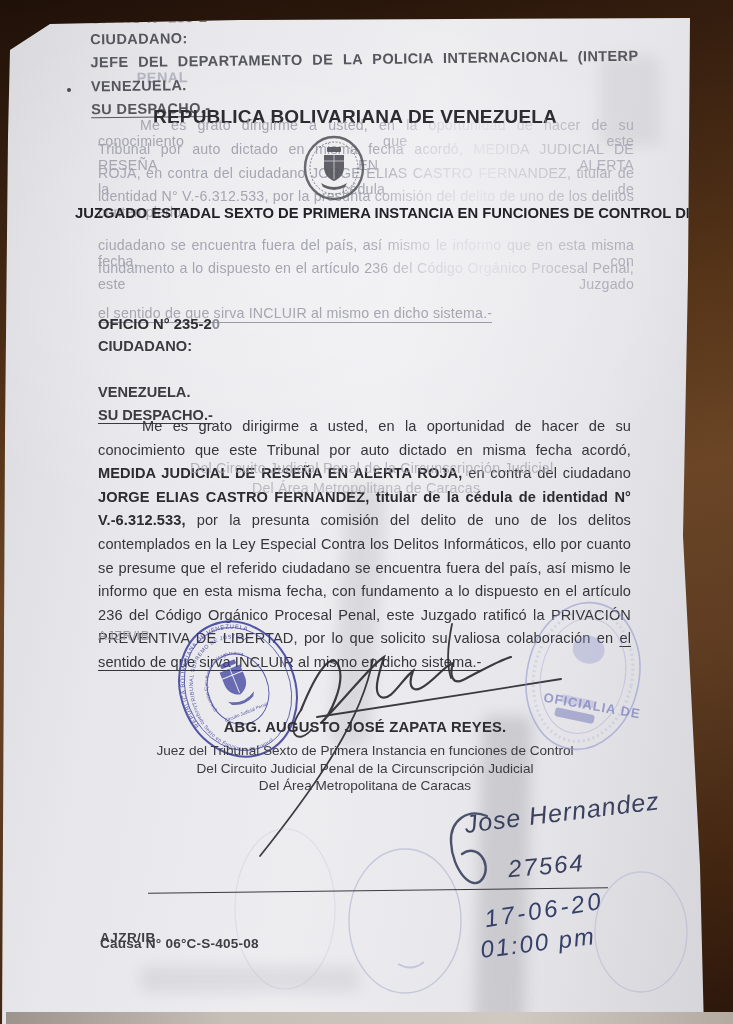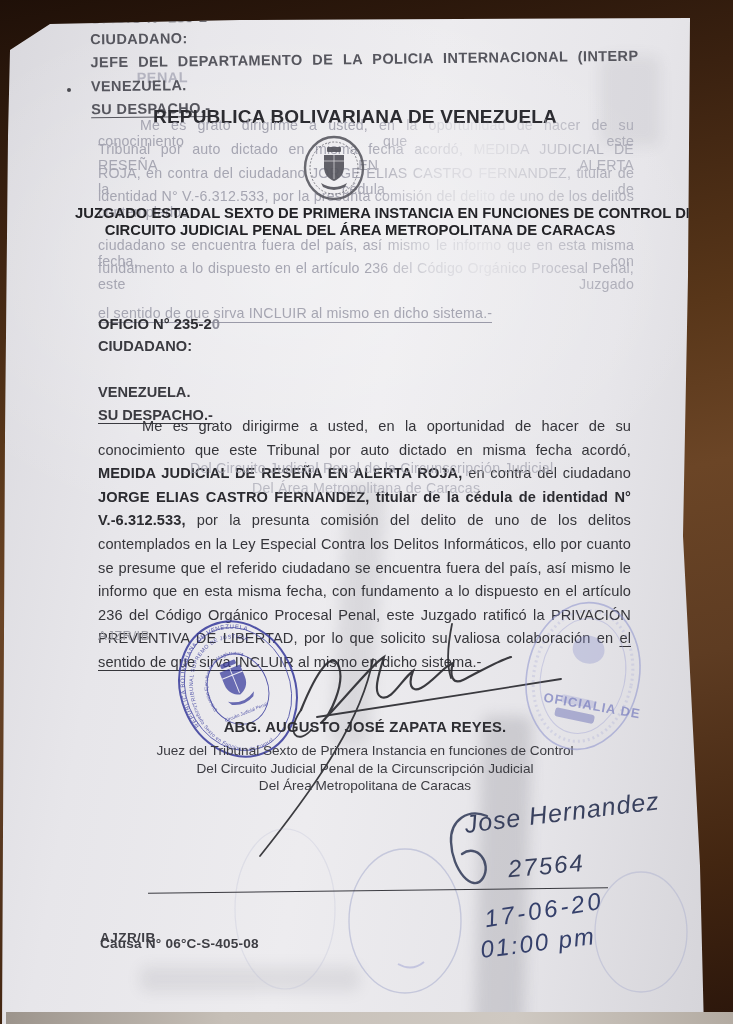--- a/index.html
+++ b/index.html
@@ -74,21 +74,20 @@
       <rect x="24" y="12" width="14" height="5" rx="1"></rect>
       <path d="M18 48 q13 8 26 0 l-2 4 q-11 6 -22 0 z"></path>
     </g>
     <g stroke="#e7e6ea" stroke-width=".8" opacity=".85">
       <line x1="21" y1="26" x2="41" y2="26"></line>
       <line x1="31" y1="20" x2="31" y2="44"></line>
     </g>
   </svg>
 
   <div class="line bold" style="left:75px;top:189px;width:570px;text-align:center;font-size:14.8px;color:#232327;">JUZGADO ESTADAL SEXTO DE PRIMERA INSTANCIA EN FUNCIONES DE CONTROL DEL</div>
-  <div class="line bold" style="left:75px;top:206px;width:570px;text-align:center;font-size:14.8px;color:#232327;">CIRCUITO JUDICIAL PENAL DEL ÁREA METROPOLITANA DE CARACAS</div>
 
   <div class="ghost jst gmask" style="position:absolute;left:98px;top:221px;width:536px;">ciudadano se encuentra fuera del país, así mismo le informo que en esta misma fecha, con</div>
   <div class="ghost jst gmask" style="position:absolute;left:98px;top:244px;width:536px;">fundamento a lo dispuesto en el artículo 236 del Código Orgánico Procesal Penal, este Juzgado</div>
 
 
 
   <div class="ghost" style="position:absolute;left:98px;top:289px;"><span style="border-bottom:1.4px solid #9a9aa8;padding-bottom:1px;">el sentido de que sirva INCLUIR al mismo en dicho sistema.-</span></div>
 
   <div class="line bold" style="left:98px;top:300px;font-size:14.8px;color:#2e2e33;"><span>OFICIO N° 235-2</span><span style="color:#8e8e9a;">0</span></div>
   <div class="line" style="left:98px;top:322px;font-size:14.6px;font-weight:600;color:#3a3a40;">CIUDADANO:</div>

